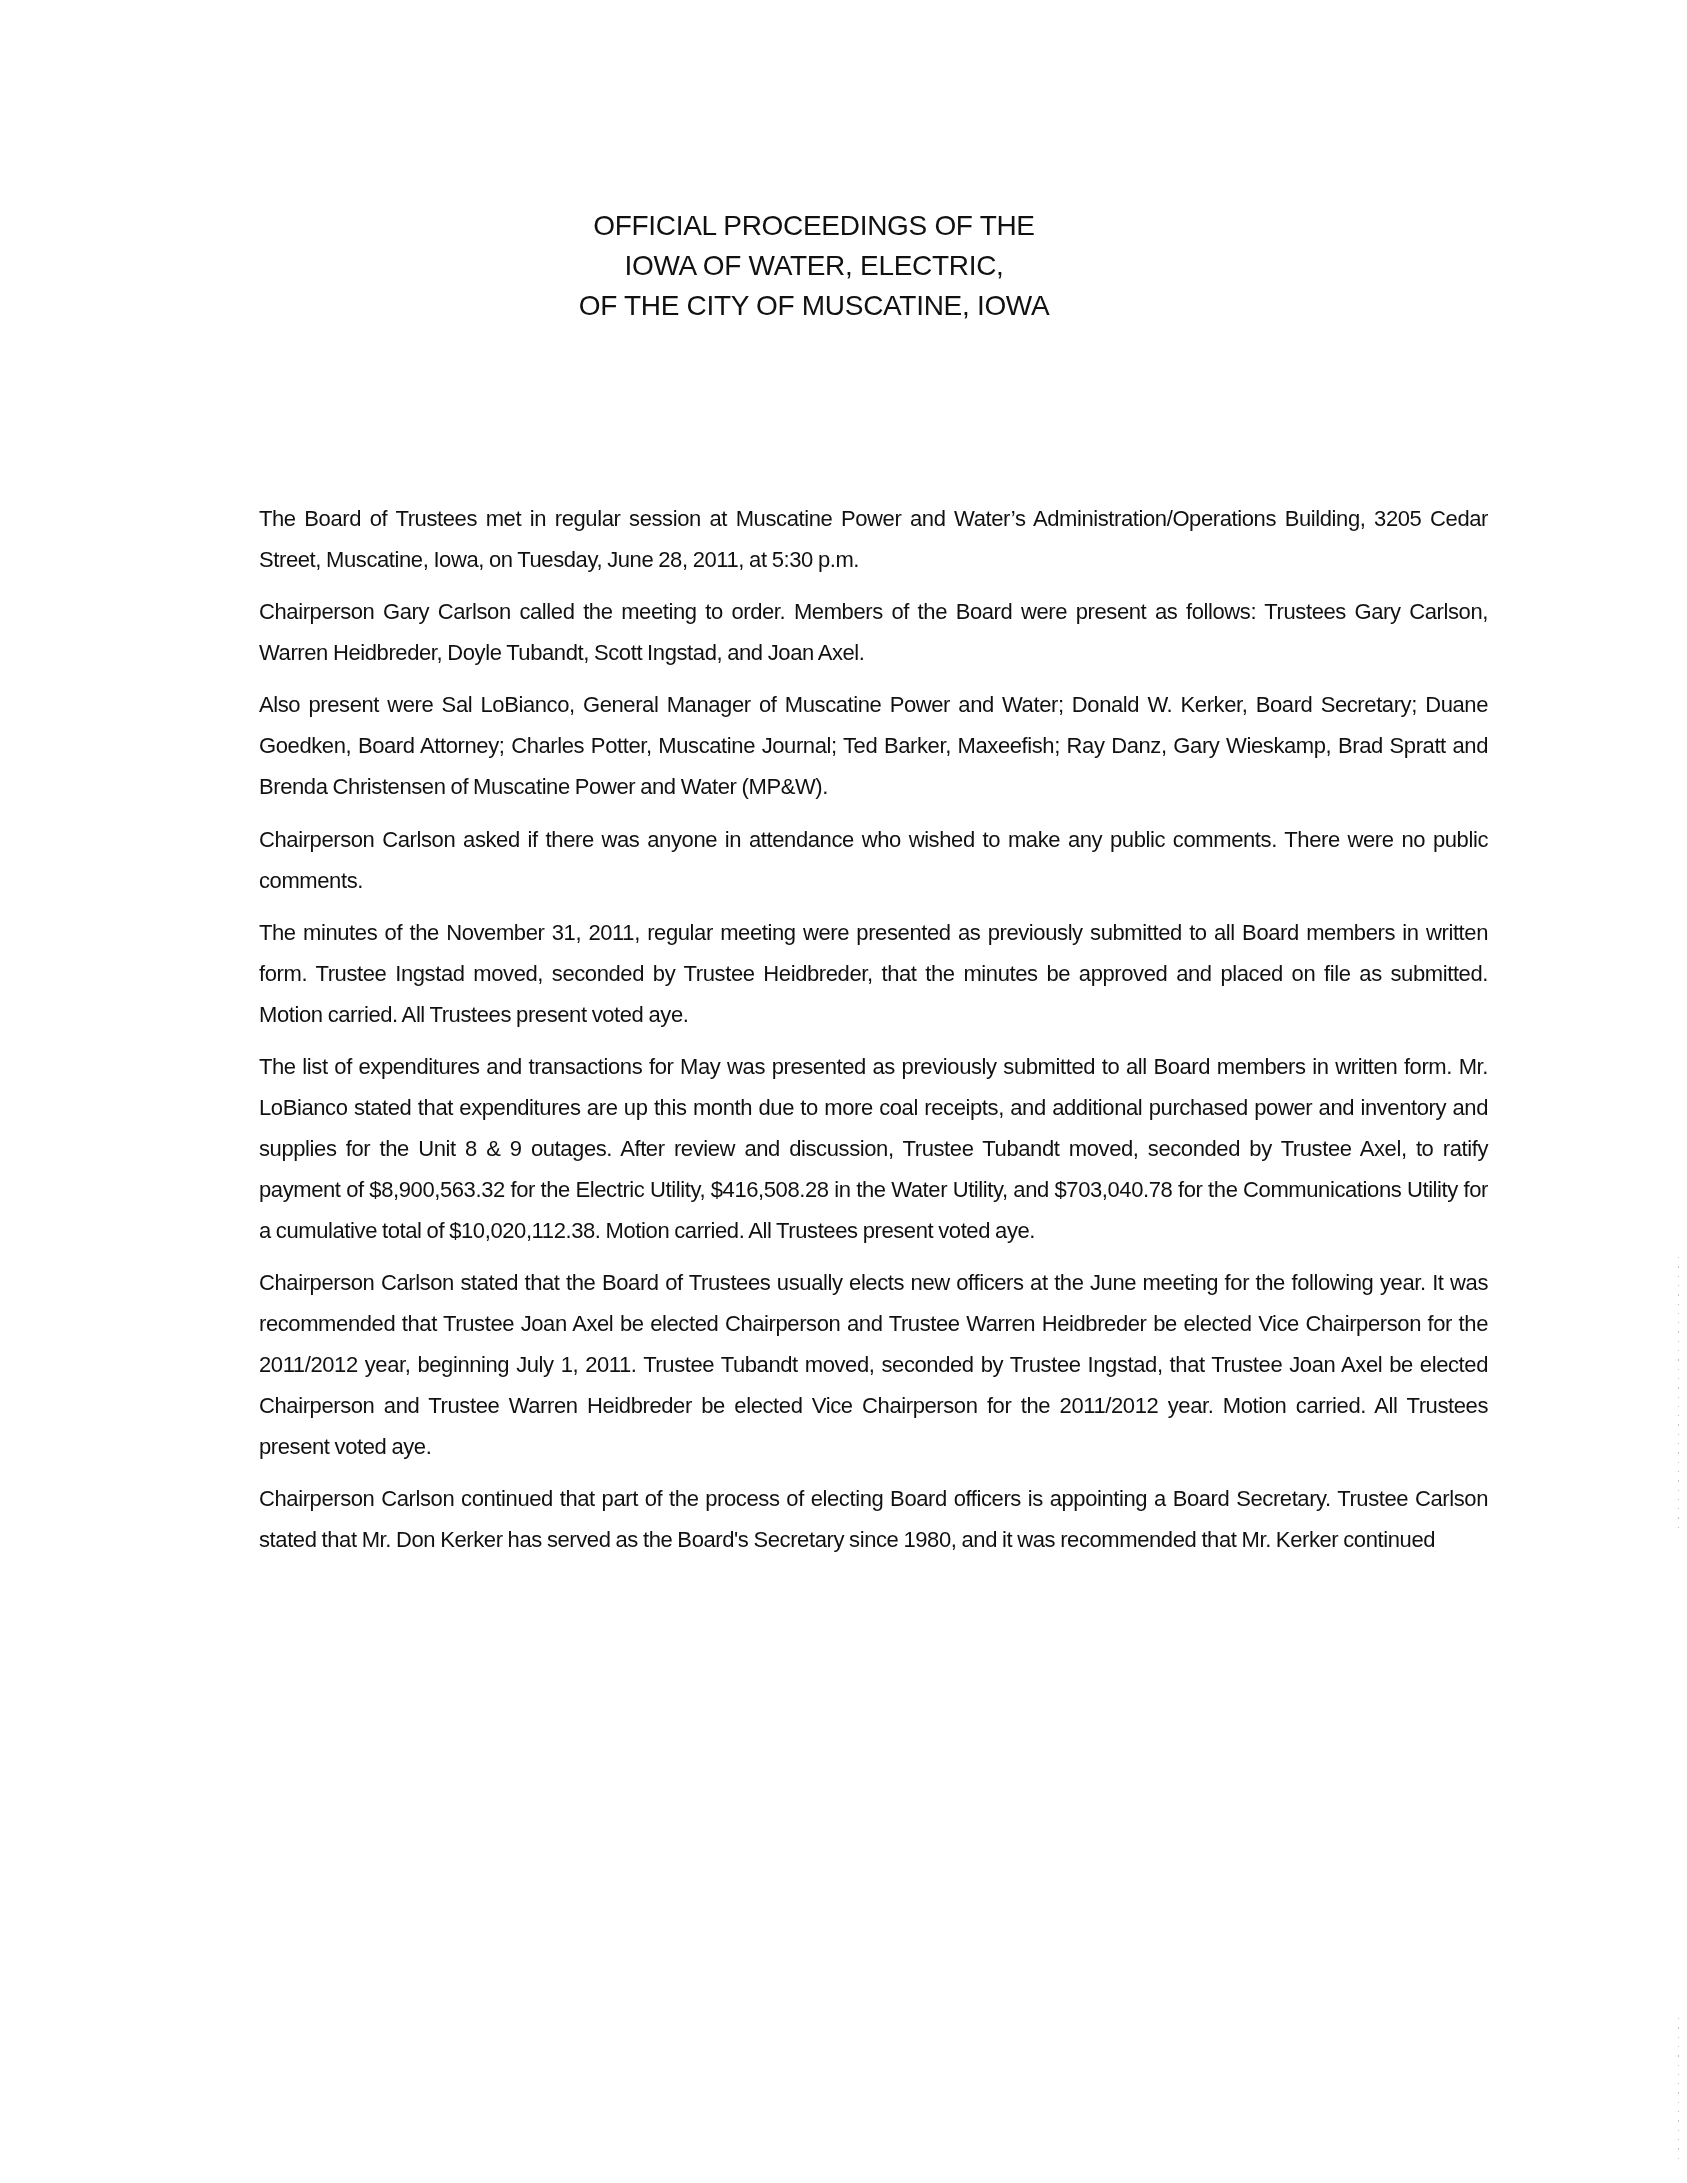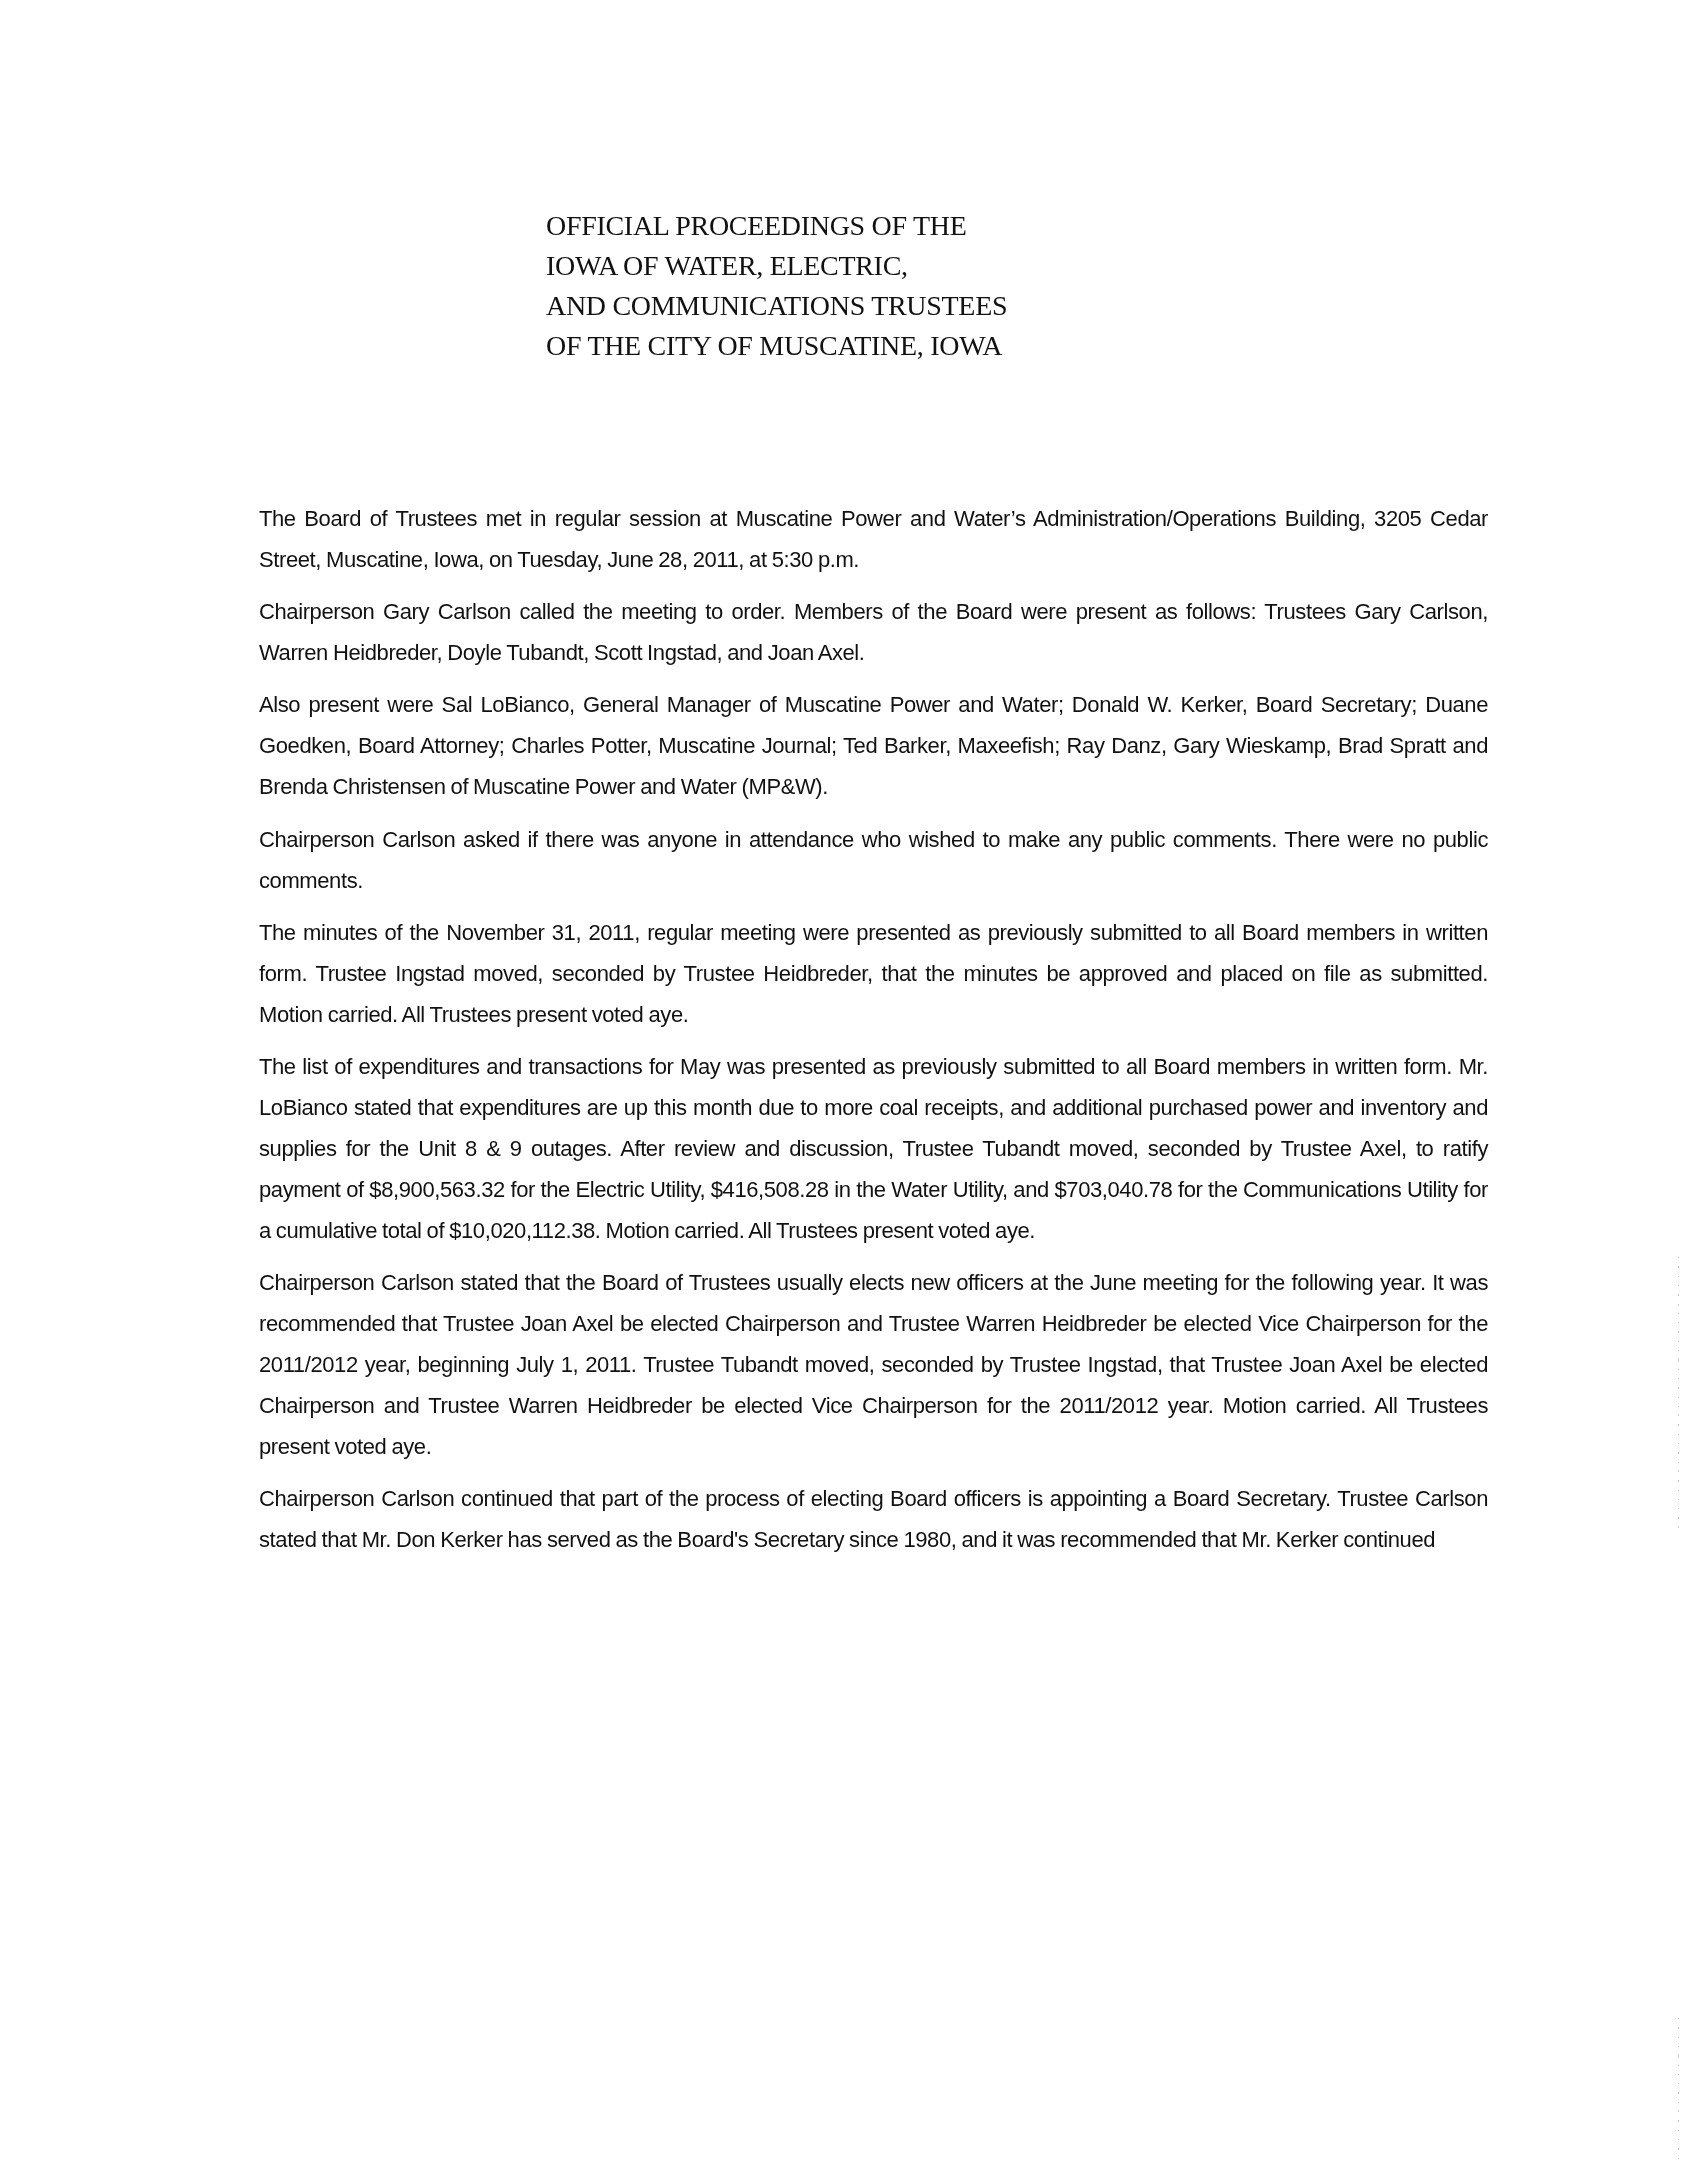--- a/index.html
+++ b/index.html
@@ -20,24 +20,24 @@
     left: 0; top: 0;
     width: 1687px;
     height: 2183px;
     background: #ffffff;
   }
   .title-block {
     position: absolute;
     left: 546px;
     top: 206px;
     width: 536px;
+    text-align: center;
     font-size: 28px;
     line-height: 40px;
     letter-spacing: -0.3px;
-    font-family: Liberation Serif, serif;
   }
   .title-line {
     display: block;
     white-space: nowrap;
   }
   .body-block {
     position: absolute;
     left: 259px;
     top: 498px;
     width: 1229px;
@@ -60,21 +60,20 @@
   }
 </style>
 </head>
 <body>
 
 <div class="page">
 
   <div class="title-block">
     <span class="title-line">OFFICIAL PROCEEDINGS OF THE</span>
     <span class="title-line">IOWA OF WATER, ELECTRIC,</span>
-    <span class="title-line">AND COMMUNICATIONS TRUSTEES</span>
     <span class="title-line">OF THE CITY OF MUSCATINE, IOWA</span>
   </div>
 
   <div class="body-block">
     <p class="para">The Board of Trustees met in regular session at Muscatine Power and Water’s Administration/Operations Building, 3205 Cedar Street, Muscatine, Iowa, on Tuesday, June 28, 2011, at 5:30 p.m.</p>
     <p class="para">Chairperson Gary Carlson called the meeting to order.  Members of the Board were present as follows: Trustees Gary Carlson, Warren Heidbreder, Doyle Tubandt, Scott Ingstad, and Joan Axel.</p>
     <p class="para">Also present were Sal LoBianco, General Manager of Muscatine Power and Water; Donald W. Kerker, Board Secretary; Duane Goedken, Board Attorney; Charles Potter, Muscatine Journal; Ted Barker, Maxeefish; Ray Danz, Gary Wieskamp, Brad Spratt and Brenda Christensen of Muscatine Power and Water (MP&amp;W).</p>
     <p class="para">Chairperson Carlson asked if there was anyone in attendance who wished to make any public comments.  There were no public comments.</p>
     <p class="para">The minutes of the November 31, 2011, regular meeting were presented as previously submitted to all Board members in written form.  Trustee Ingstad moved, seconded by Trustee Heidbreder, that the minutes be approved and placed on file as submitted.  Motion carried.  All Trustees present voted aye.</p>
     <p class="para">The list of expenditures and transactions for May was presented as previously submitted to all Board members in written form.  Mr. LoBianco stated that expenditures are up this month due to more coal receipts, and additional purchased power and inventory and supplies for the Unit 8 &amp; 9 outages.  After review and discussion, Trustee Tubandt moved, seconded by Trustee Axel, to ratify payment of $8,900,563.32 for the Electric Utility, $416,508.28 in the Water Utility, and $703,040.78 for the Communications Utility for a cumulative total of $10,020,112.38.  Motion carried.  All Trustees present voted aye.</p>

